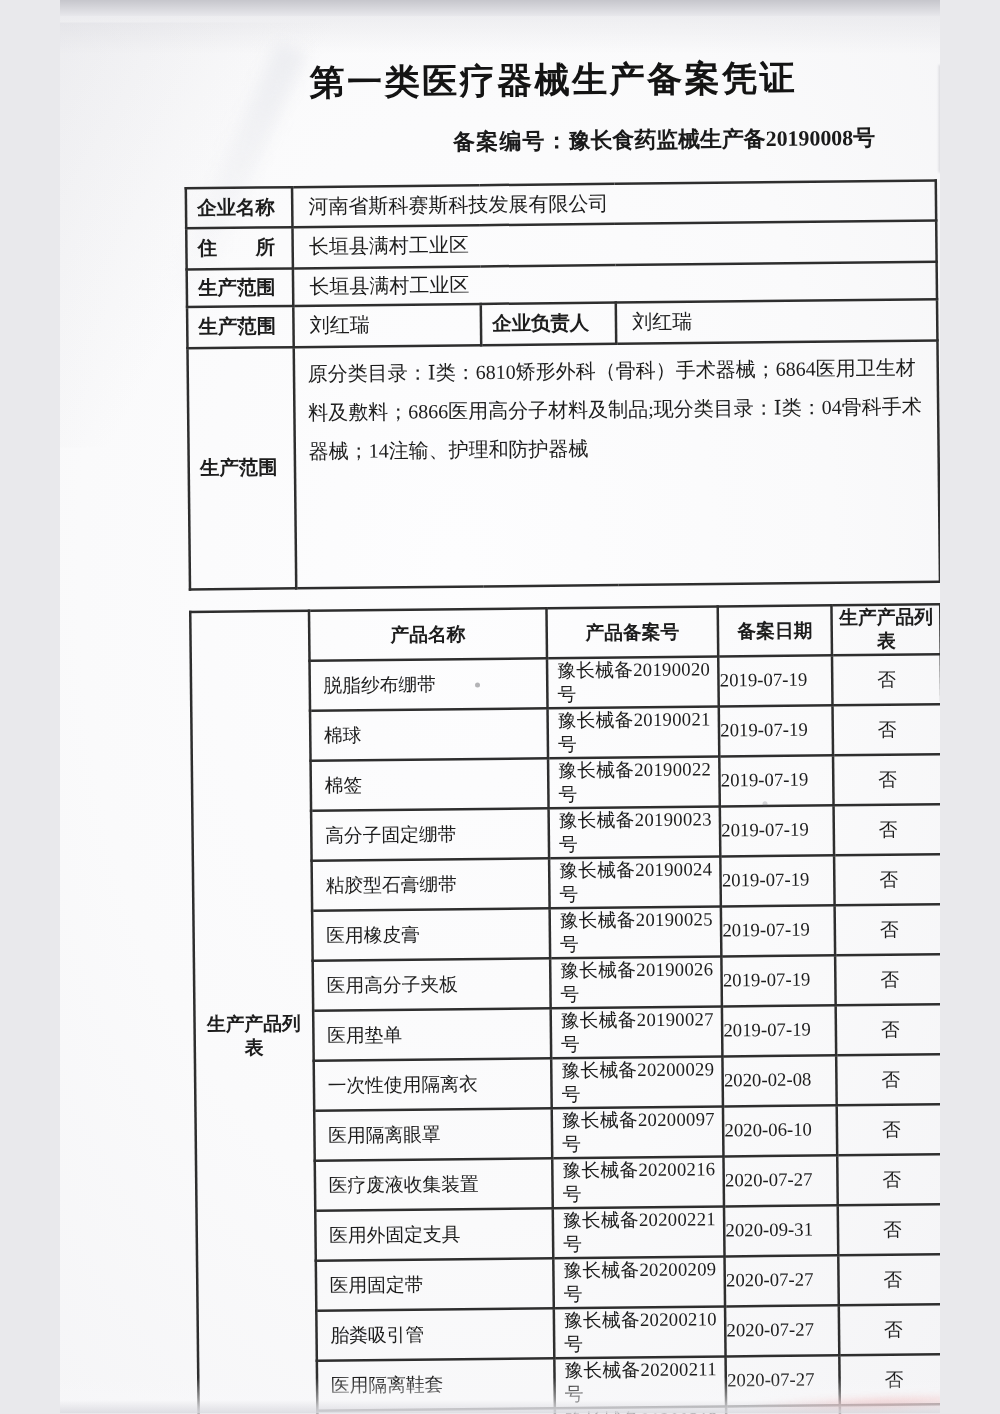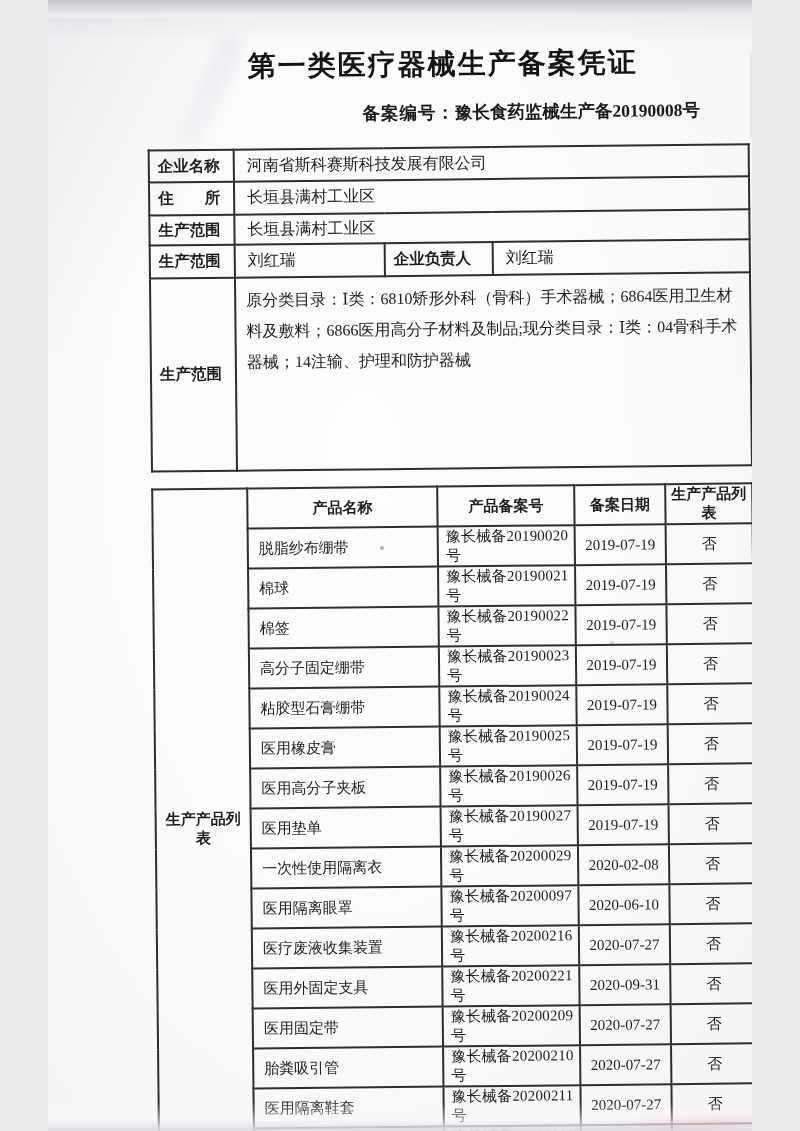--- a/index.html
+++ b/index.html
@@ -55,21 +55,21 @@
   #info-table .scope-cell{vertical-align:top;padding:6px 8px 6px 10px;
     line-height:1.95;font-size:16px;}
   #info-table .scope-label{vertical-align:middle;}
 
   #product-table{position:absolute;left:104px;top:486px;width:600px;}
   #product-table th{text-align:center;font-size:15px;height:24px;}
   #product-table td{font-size:15px;}
   #product-table tr.prow{height:37.4px;}
   #product-table td.c-name{text-align:left;padding-left:10px;}
   #product-table td.c-no{text-align:left;padding-left:7px;letter-spacing:.2px;}
-  #product-table td.c-date{text-align:center;font-size:15px;}
+  #product-table td.c-date{text-align:left;font-size:15px;}
   #product-table td.c-ent{text-align:center;}
   #product-table td.section-label{text-align:center;vertical-align:middle;
     font-weight:bold;font-size:15px;padding:0 2px;}
 
   .stamp{position:absolute;left:692px;top:731px;width:240px;height:250px;opacity:.95;}
 </style>
 </head>
 <body>
 
 <div class="sheet">

